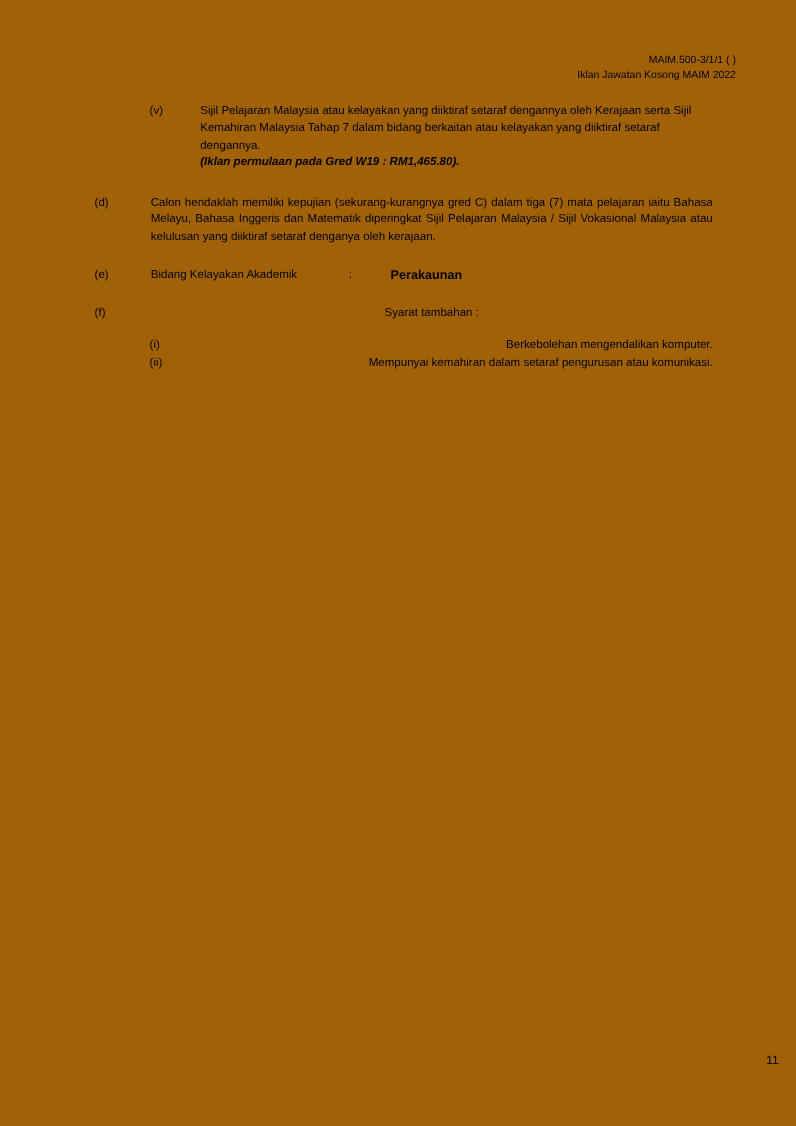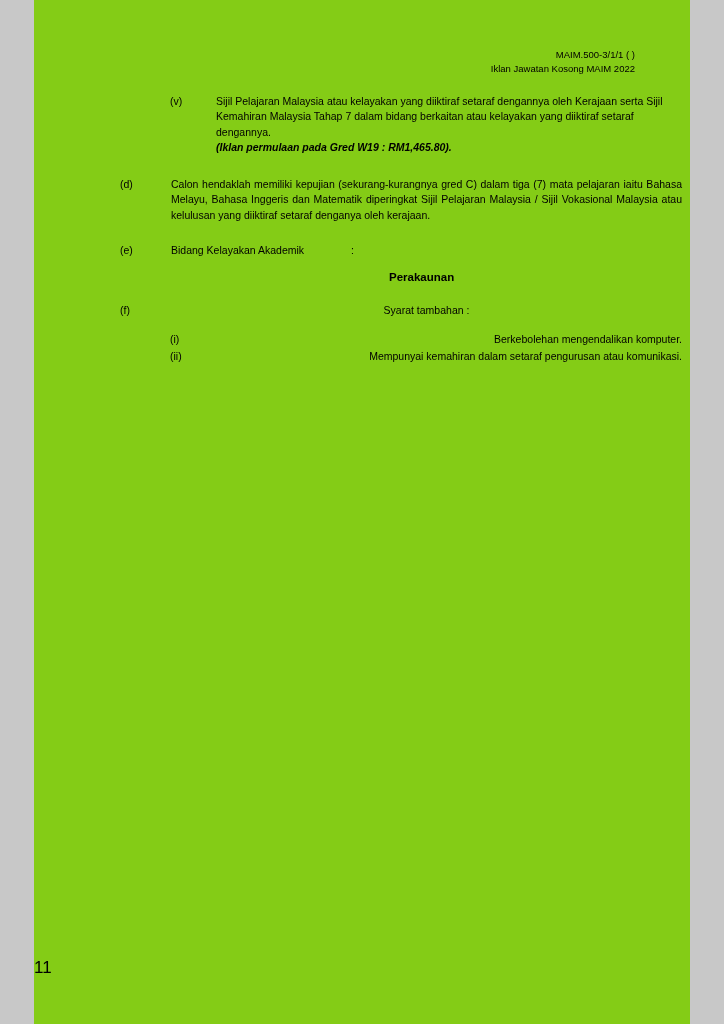--- a/index.html
+++ b/index.html
@@ -2,23 +2,23 @@
 <html><head>
 <meta charset="utf-8">
 <style>
   html, body {
     margin: 0;
     padding: 0;
     background: #c8c8c8;
   }
   .page {
     position: relative;
-    width: 656px;
+    width: 724px;
     height: 1024px;
-    background: #84cc16;
+    background: #a16207;
     margin: 0 auto;
     overflow: hidden;
     font-family: "Liberation Sans", sans-serif;
     color: #000000;
   }
   .doc-header {
     position: absolute;
     top: 48px;
     right: 55px;
     text-align: right;
@@ -73,44 +73,44 @@
   .block-d .marker { width: 51px; }
   .block-d .body-text { width: 511px; }
 
   
   .block-e {
     margin-bottom: 17px;
   }
   .block-e .marker { width: 51px; }
   .block-e .label { width: 180px; font-size: 10.5px; line-height: 1.47; }
   .block-e .colon { width: 38px; font-size: 10.5px; line-height: 1.47; }
-  .block-e .value { font-size: 11.5px; line-height: 1.47; font-weight: bold; margin-top: 26px; }
+  .block-e .value { font-size: 11.5px; line-height: 1.47; font-weight: bold; }
 
   
   .block-f {
     margin-bottom: 14px;
   }
   .block-f .marker { width: 51px; }
   .block-f .body-text { width: 300px; text-align: center; }
 
   
   .subitems {
     margin-left: 50px;
   }
   .subitems .row { margin-bottom: 1px; }
   .subitems .marker { width: 46px; }
   .subitems .body-text { text-align: right; }
 
   .page-number {
     position: absolute;
     left: 0;
-    right: 4px;
+    right: 16px;
     top: 958px;
-    text-align: left;
-    font-size: 17px;
+    text-align: right;
+    font-size: 11px;
   }
 </style>
 </head>
 <body>
 
 <div class="page">
 
   <div class="doc-header">
     <div>MAIM.500-3/1/1 (      )</div>
     <div>Iklan Jawatan Kosong MAIM 2022</div>

